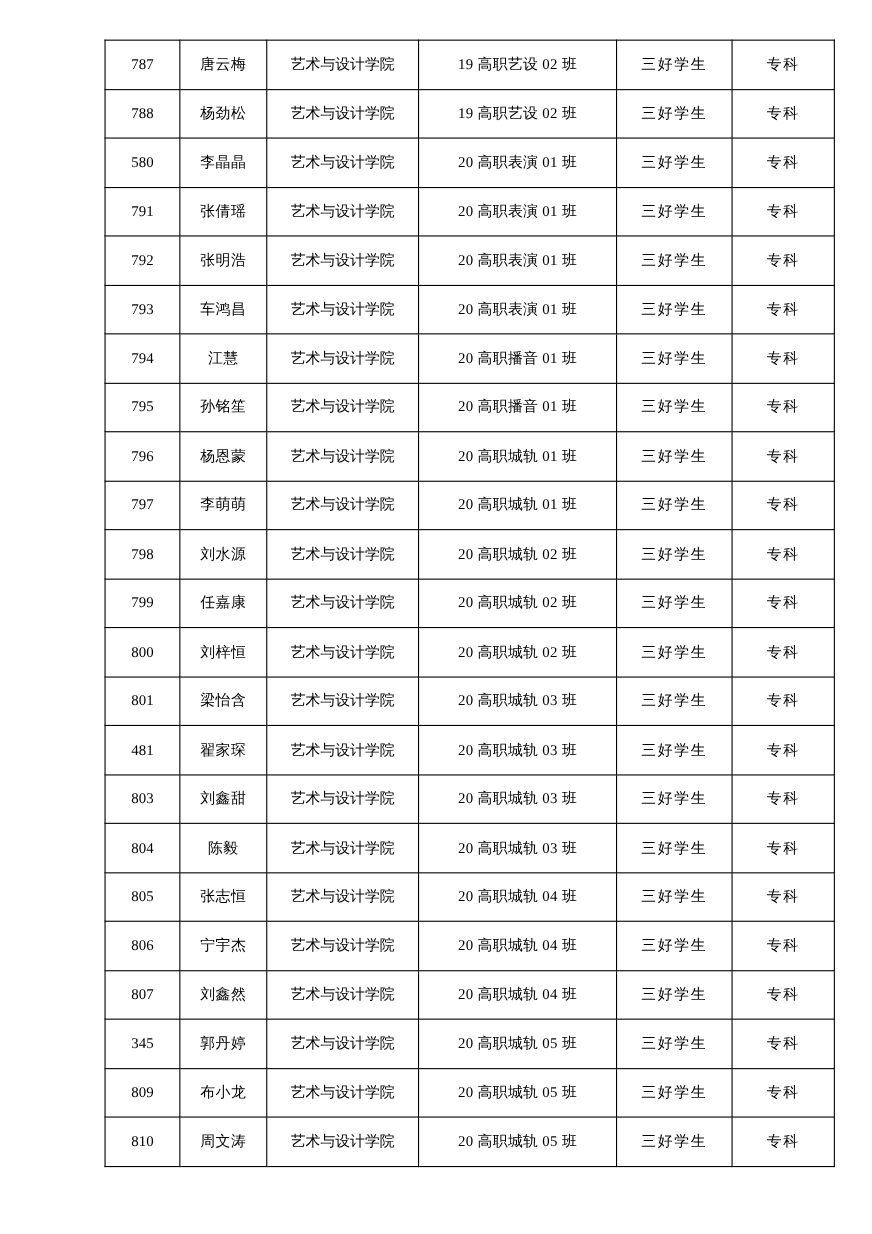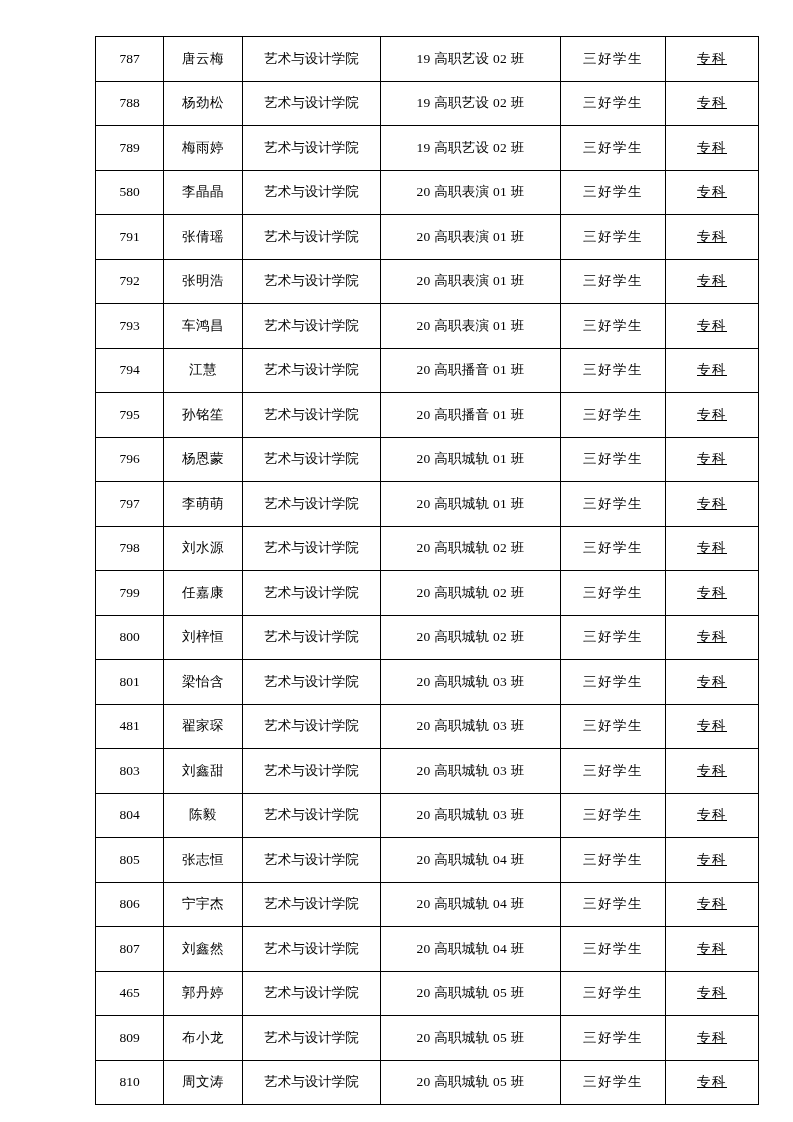--- a/index.html
+++ b/index.html
@@ -34,21 +34,21 @@
     line-height: 1.2;
     padding: 0 2px;
     white-space: nowrap;
     overflow: hidden;
   }
   td.col-index { width: 63px; }
   td.col-name  { width: 74px; margin-top: 12px; }
   td.col-college { width: 133px; }
   td.col-class { width: 175px; letter-spacing: 0.3px; }
   td.col-honor { width: 100px; letter-spacing: 1.5px; }
-  td.col-level { width: 88px; letter-spacing: 1.5px; text-decoration: underline; }
+  td.col-level { width: 88px; letter-spacing: 1.5px; }
 
   td.col-index, td.col-class {
     font-family: "Liberation Serif", "DejaVu Serif", serif;
   }
   td.col-name {
     letter-spacing: 0.5px;
   }
 </style>
 </head>
 <body>
@@ -66,28 +66,20 @@
         </tr>
         <tr>
           <td class="col-index">788</td>
           <td class="col-name">杨劲松</td>
           <td class="col-college">艺术与设计学院</td>
           <td class="col-class">19 高职艺设 02 班</td>
           <td class="col-honor">三好学生</td>
           <td class="col-level">专科</td>
         </tr>
         <tr>
-          <td class="col-index">789</td>
-          <td class="col-name">梅雨婷</td>
-          <td class="col-college">艺术与设计学院</td>
-          <td class="col-class">19 高职艺设 02 班</td>
-          <td class="col-honor">三好学生</td>
-          <td class="col-level">专科</td>
-        </tr>
-        <tr>
           <td class="col-index">580</td>
           <td class="col-name">李晶晶</td>
           <td class="col-college">艺术与设计学院</td>
           <td class="col-class">20 高职表演 01 班</td>
           <td class="col-honor">三好学生</td>
           <td class="col-level">专科</td>
         </tr>
         <tr>
           <td class="col-index">791</td>
           <td class="col-name">张倩瑶</td>
@@ -218,21 +210,21 @@
         </tr>
         <tr>
           <td class="col-index">807</td>
           <td class="col-name">刘鑫然</td>
           <td class="col-college">艺术与设计学院</td>
           <td class="col-class">20 高职城轨 04 班</td>
           <td class="col-honor">三好学生</td>
           <td class="col-level">专科</td>
         </tr>
         <tr>
-          <td class="col-index">465</td>
+          <td class="col-index">345</td>
           <td class="col-name">郭丹婷</td>
           <td class="col-college">艺术与设计学院</td>
           <td class="col-class">20 高职城轨 05 班</td>
           <td class="col-honor">三好学生</td>
           <td class="col-level">专科</td>
         </tr>
         <tr>
           <td class="col-index">809</td>
           <td class="col-name">布小龙</td>
           <td class="col-college">艺术与设计学院</td>

